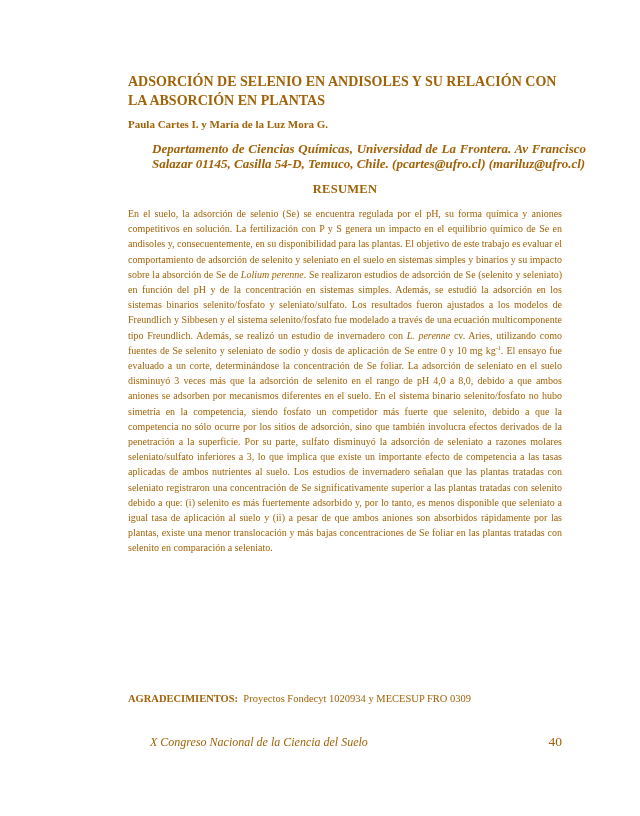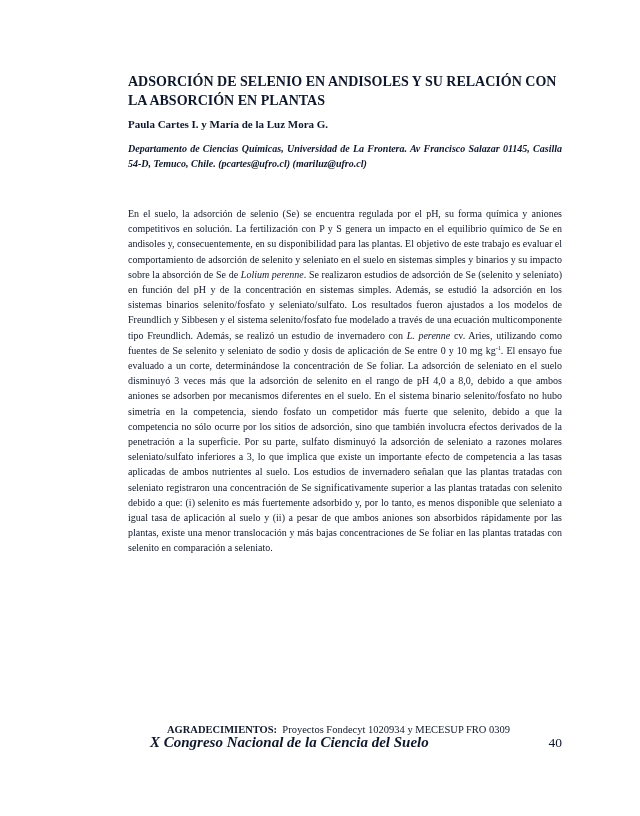--- a/index.html
+++ b/index.html
@@ -2,76 +2,76 @@
 <html><head>
 <meta charset="utf-8">
 <style>
   * { margin: 0; padding: 0; box-sizing: border-box; }
   html, body { background: #ffffff; }
   .page {
     position: relative;
     width: 640px;
     height: 816px;
     background: #ffffff;
-    color: #0f172a;
+    color: #a16207;
     font-family: "Liberation Serif", "DejaVu Serif", serif;
     overflow: hidden;
   }
   .block { position: absolute; left: 128px; width: 434px; }
   .title {
     top: 73px;
     font-size: 14px;
     font-weight: bold;
     line-height: 18.5px;
   }
   .authors {
     top: 118px;
     font-size: 11px;
     font-weight: bold;
   }
   .affiliation {
     top: 141px;
-    font-size: 10px;
+    font-size: 13px;
     font-weight: bold;
     font-style: italic;
     line-height: 15px;
     text-align: justify;
+    margin-left: 24px;
   }
   .resumen {
     top: 182px;
     font-size: 12.5px;
     font-weight: bold;
     text-align: center;
     letter-spacing: 0.3px;
   }
   .abstract {
     top: 206px;
     font-size: 10px;
     line-height: 15.2px;
     text-align: justify;
   }
   .backmatter {
-    top: 722px;
+    top: 691px;
     font-size: 10.5px;
     line-height: 15.2px;
-    margin-left: 39px;
   }
   .footer {
     position: absolute;
     top: 734px;
     left: 128px;
     width: 434px;
     display: flex;
     align-items: baseline;
   }
   .footer-conference {
     flex: 1;
     margin-left: 22px;
-    font-size: 15px;
-    font-weight: bold;
+    font-size: 12px;
+    font-weight: normal;
     font-style: italic;
   }
   .footer-pagenum {
     font-size: 13.5px;
   }
   .run-normal { }
   .run-italic { font-style: italic; }
   .run-bold { font-weight: bold; }
   .run-bold-italic { font-weight: bold; font-style: italic; }
   .run-sup { vertical-align: super; font-size: 0.62em; line-height: 0; }
@@ -80,20 +80,21 @@
 <body>
 
 <div class="page">
 
   <h1 class="block title">ADSORCIÓN DE SELENIO EN ANDISOLES Y SU RELACIÓN CON LA ABSORCIÓN EN PLANTAS</h1>
 
   <div class="block authors">Paula Cartes I. y María de la Luz Mora G.</div>
 
   <div class="block affiliation">Departamento de Ciencias Químicas, Universidad de La Frontera. Av Francisco Salazar 01145, Casilla 54-D, Temuco, Chile. (pcartes@ufro.cl) (mariluz@ufro.cl)</div>
 
+  <div class="block resumen">RESUMEN</div>
 
   <p class="block abstract"><span class="run-normal">En el suelo, la adsorción de selenio (Se) se encuentra regulada por el pH, su forma química y aniones competitivos en solución. La fertilización con P y S genera un impacto en el equilibrio químico de Se en andisoles y, consecuentemente, en su disponibilidad para las plantas. El objetivo de este trabajo es evaluar el comportamiento de adsorción de selenito y seleniato en el suelo en sistemas simples y binarios y su impacto sobre la absorción de Se de </span><span class="run-italic">Lolium perenne</span><span class="run-normal">. Se realizaron estudios de adsorción de Se (selenito y seleniato) en función del pH y de la concentración en sistemas simples. Además, se estudió la adsorción en los sistemas binarios selenito/fosfato y seleniato/sulfato. Los resultados fueron ajustados a los modelos de Freundlich y Sibbesen y el sistema selenito/fosfato fue modelado a través de una ecuación multicomponente tipo Freundlich. Además, se realizó un estudio de invernadero con </span><span class="run-italic">L. perenne</span><span class="run-normal"> cv. Aries, utilizando como fuentes de Se selenito y seleniato de sodio y dosis de aplicación de Se entre 0 y 10 mg kg</span><span class="run-sup">-1</span><span class="run-normal">. El ensayo fue evaluado a un corte, determinándose la concentración de Se foliar. La adsorción de seleniato en el suelo disminuyó 3 veces más que la adsorción de selenito en el rango de pH 4,0 a 8,0, debido a que ambos aniones se adsorben por mecanismos diferentes en el suelo. En el sistema binario selenito/fosfato no hubo simetría en la competencia, siendo fosfato un competidor más fuerte que selenito, debido a que la competencia no sólo ocurre por los sitios de adsorción, sino que también involucra efectos derivados de la penetración a la superficie. Por su parte, sulfato disminuyó la adsorción de seleniato a razones molares seleniato/sulfato inferiores a 3, lo que implica que existe un importante efecto de competencia a las tasas aplicadas de ambos nutrientes al suelo. Los estudios de invernadero señalan que las plantas tratadas con seleniato registraron una concentración de Se significativamente superior a las plantas tratadas con selenito debido a que: (i) selenito es más fuertemente adsorbido y, por lo tanto, es menos disponible que seleniato a igual tasa de aplicación al suelo y (ii) a pesar de que ambos aniones son absorbidos rápidamente por las plantas, existe una menor translocación y más bajas concentraciones de Se foliar en las plantas tratadas con selenito en comparación a seleniato.</span></p>
 
   <div class="block backmatter">
     <div><span class="run-bold">AGRADECIMIENTOS:</span><span class="run-normal">&nbsp; Proyectos Fondecyt 1020934 y MECESUP FRO 0309</span></div>
   </div>
 
   <div class="footer">
     <div class="footer-conference">X Congreso Nacional de la Ciencia del Suelo</div>
     <div class="footer-pagenum">40</div>

